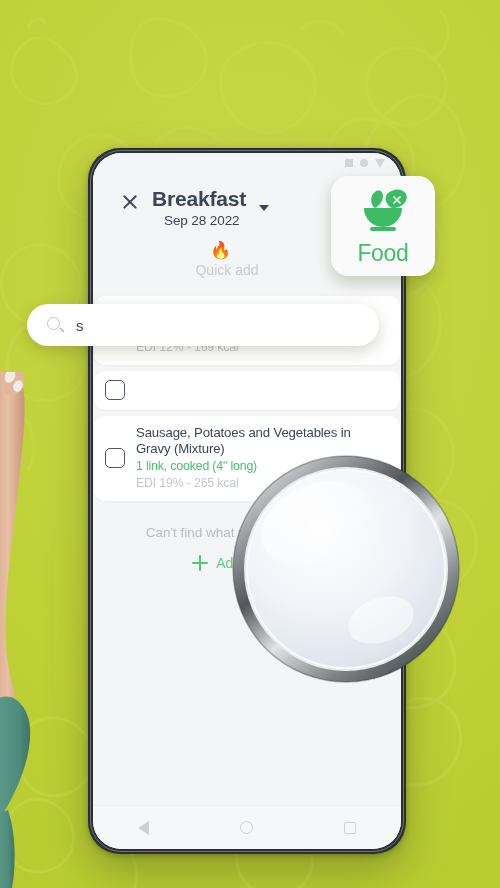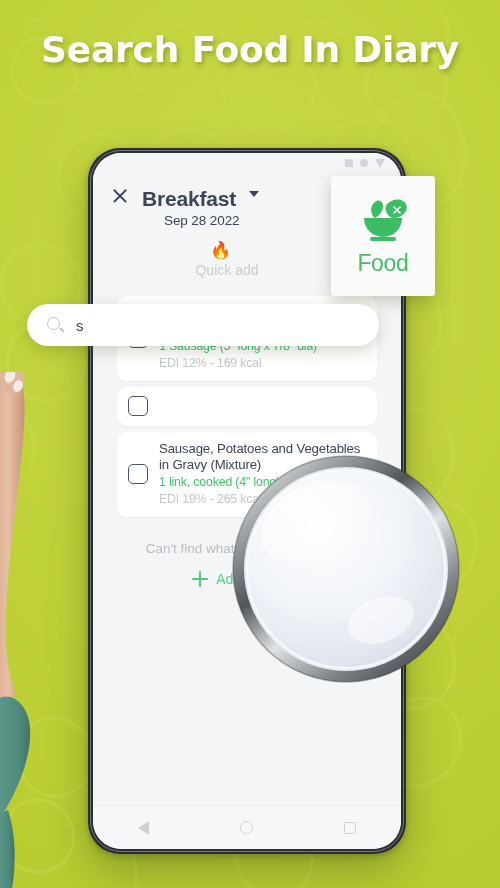--- a/index.html
+++ b/index.html
@@ -94,23 +94,23 @@
     width: 0; height: 0;
     border-left: 5px solid transparent;
     border-right: 5px solid transparent;
     border-top: 9px solid #d3d6d9;
   }
 
   
   .app-header { padding: 14px 0 0 0; background: #f4f5f6; }
   .hdr-row {
     display: flex;
-    align-items: flex-start;
+    align-items: flex-end;
     gap: 13px;
-    padding-left: 18px;
+    padding-left: 28px;
   }
   .close-x {
     width: 18px; height: 18px;
     position: relative;
     flex: none;
     cursor: pointer;
   }
   .close-x::before, .close-x::after {
     content: "";
     position: absolute;
@@ -156,21 +156,21 @@
   .quick-add-label {
     margin-top: 3px;
     font-size: 14px;
     color: #c8ccd1;
     padding-left: 12px;
   }
 
   
   .results {
     margin-top: 18px;
-    padding: 0 24px;
+    padding: 0 1px;
     display: flex;
     flex-direction: column;
     gap: 6px;
   }
   .result-card {
     background: #ffffff;
     border-radius: 11px;
     padding: 9px 12px 10px 11px;
     display: flex;
     align-items: center;
@@ -309,23 +309,23 @@
     color: #3b4557;
     letter-spacing: -.1px;
   }
 
   
   .food-card {
     position: absolute;
     left: 331px;
     top: 176px;
     width: 104px;
-    height: 120px;
+    height: 100px;
     background: #fafafa;
-    border-radius: 3px;
+    border-radius: 17px;
     box-shadow: 0 6px 16px rgba(60,70,25,.25);
     z-index: 35;
     display: flex;
     flex-direction: column;
     align-items: center;
     justify-content: center;
     gap: 4px;
   }
   .food-label {
     font-size: 23px;
@@ -387,21 +387,20 @@
       <path d="M450 710 c22 24 8 66 -24 74 c-32 8 -60 -22 -50 -52 c10 -30 52 -46 74 -22z"></path>
       <path d="M40 720 c28 -10 58 16 52 46 c-6 30 -46 40 -64 18 c-18 -22 -12 -56 12 -64z"></path>
       <path d="M30 800 c26 -6 50 22 42 48 c-8 26 -44 32 -60 12 c-16 -20 -6 -54 18 -60z"></path>
       <path d="M180 770 c30 -12 62 14 58 46 c-4 32 -46 46 -66 22 c-20 -24 -16 -58 8 -68z"></path>
       <path d="M250 830 c24 -18 60 -2 62 28 c2 30 -32 50 -56 34 c-24 -16 -26 -48 -6 -62z"></path>
       <path d="M120 840 c20 16 22 48 4 64"></path>
       <path d="M330 760 c20 16 22 50 2 66"></path>
     </g>
   </svg>
 
-  <div class="headline">Search Food In Diary</div>
 
   <svg class="person" viewBox="0 0 96 516">
     <defs>
       <linearGradient id="skin" x1="0" y1="0" x2="1" y2="0">
         <stop offset="0%" stop-color="#d9a98e"></stop>
         <stop offset="45%" stop-color="#e8c1a6"></stop>
         <stop offset="100%" stop-color="#c89578"></stop>
       </linearGradient>
       <linearGradient id="cloth" x1="0" y1="0" x2="1" y2="0">
         <stop offset="0%" stop-color="#5f9c8c"></stop>

